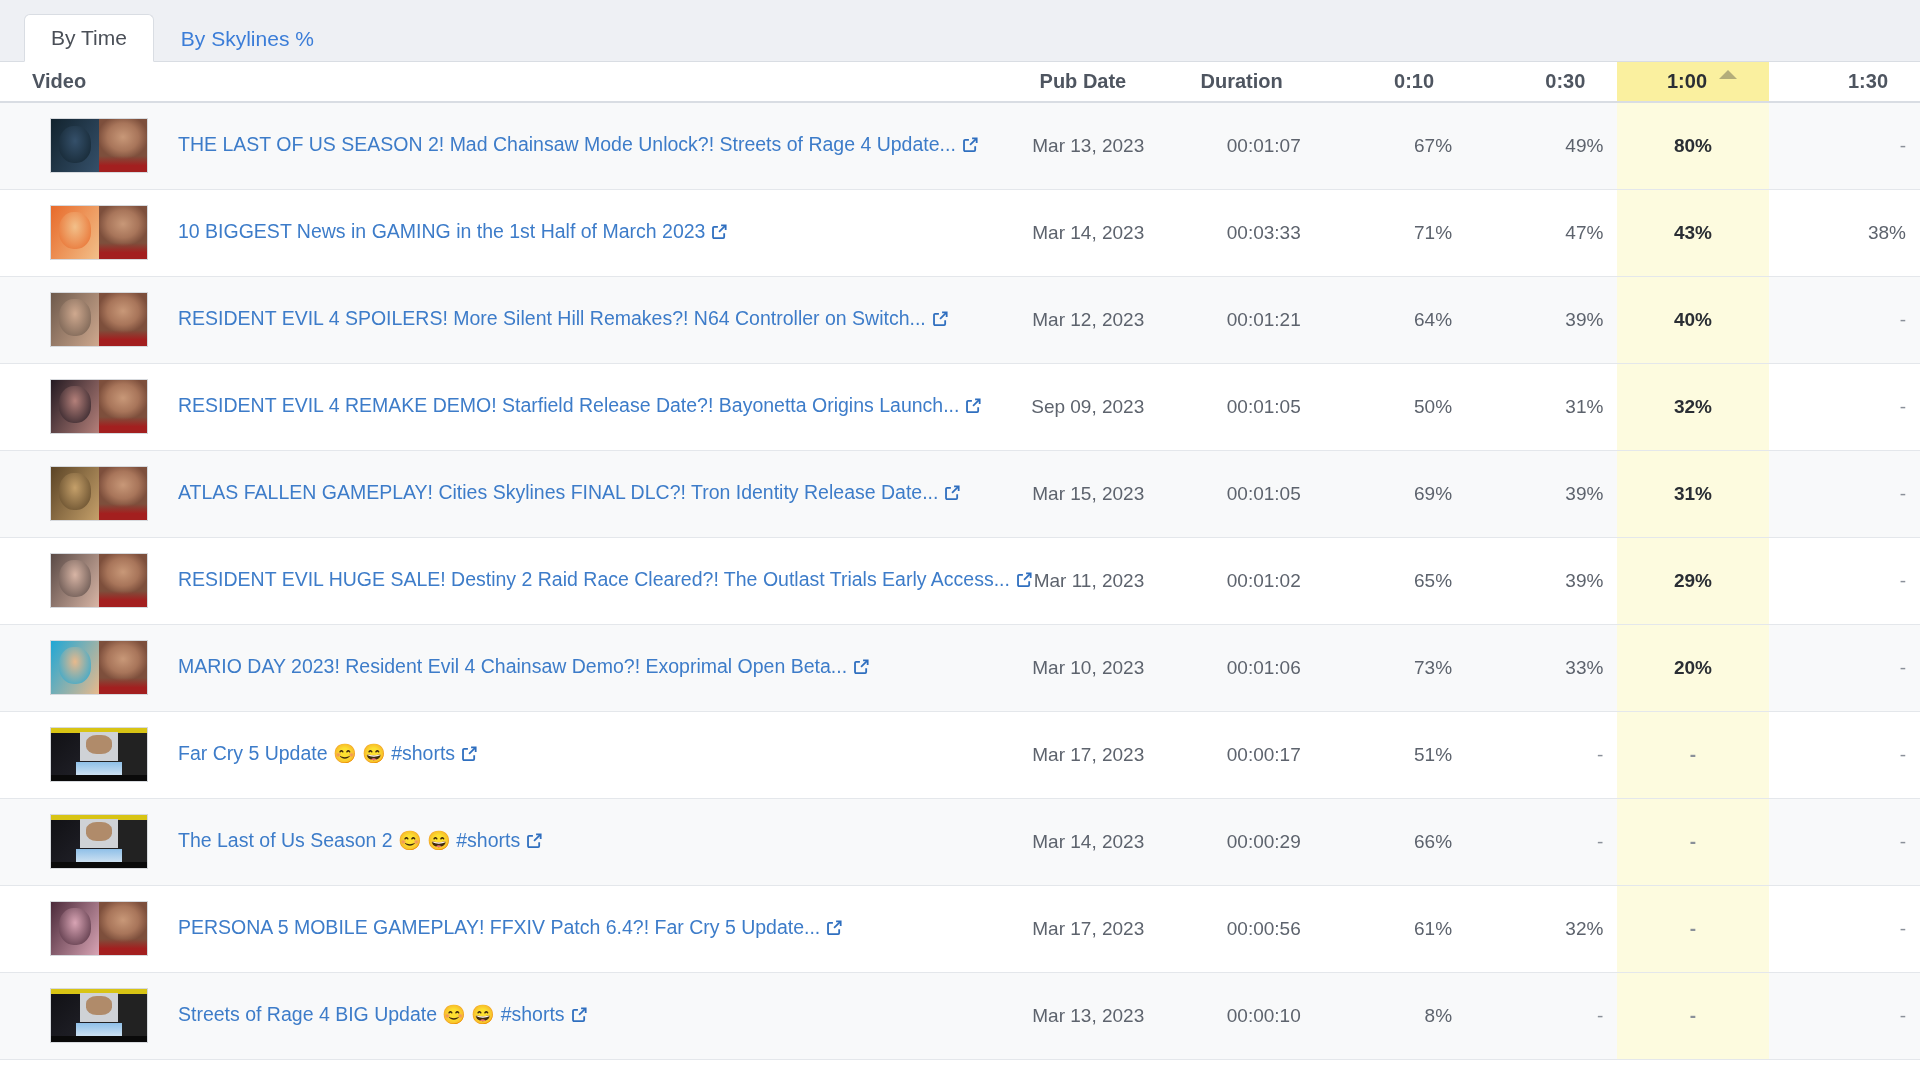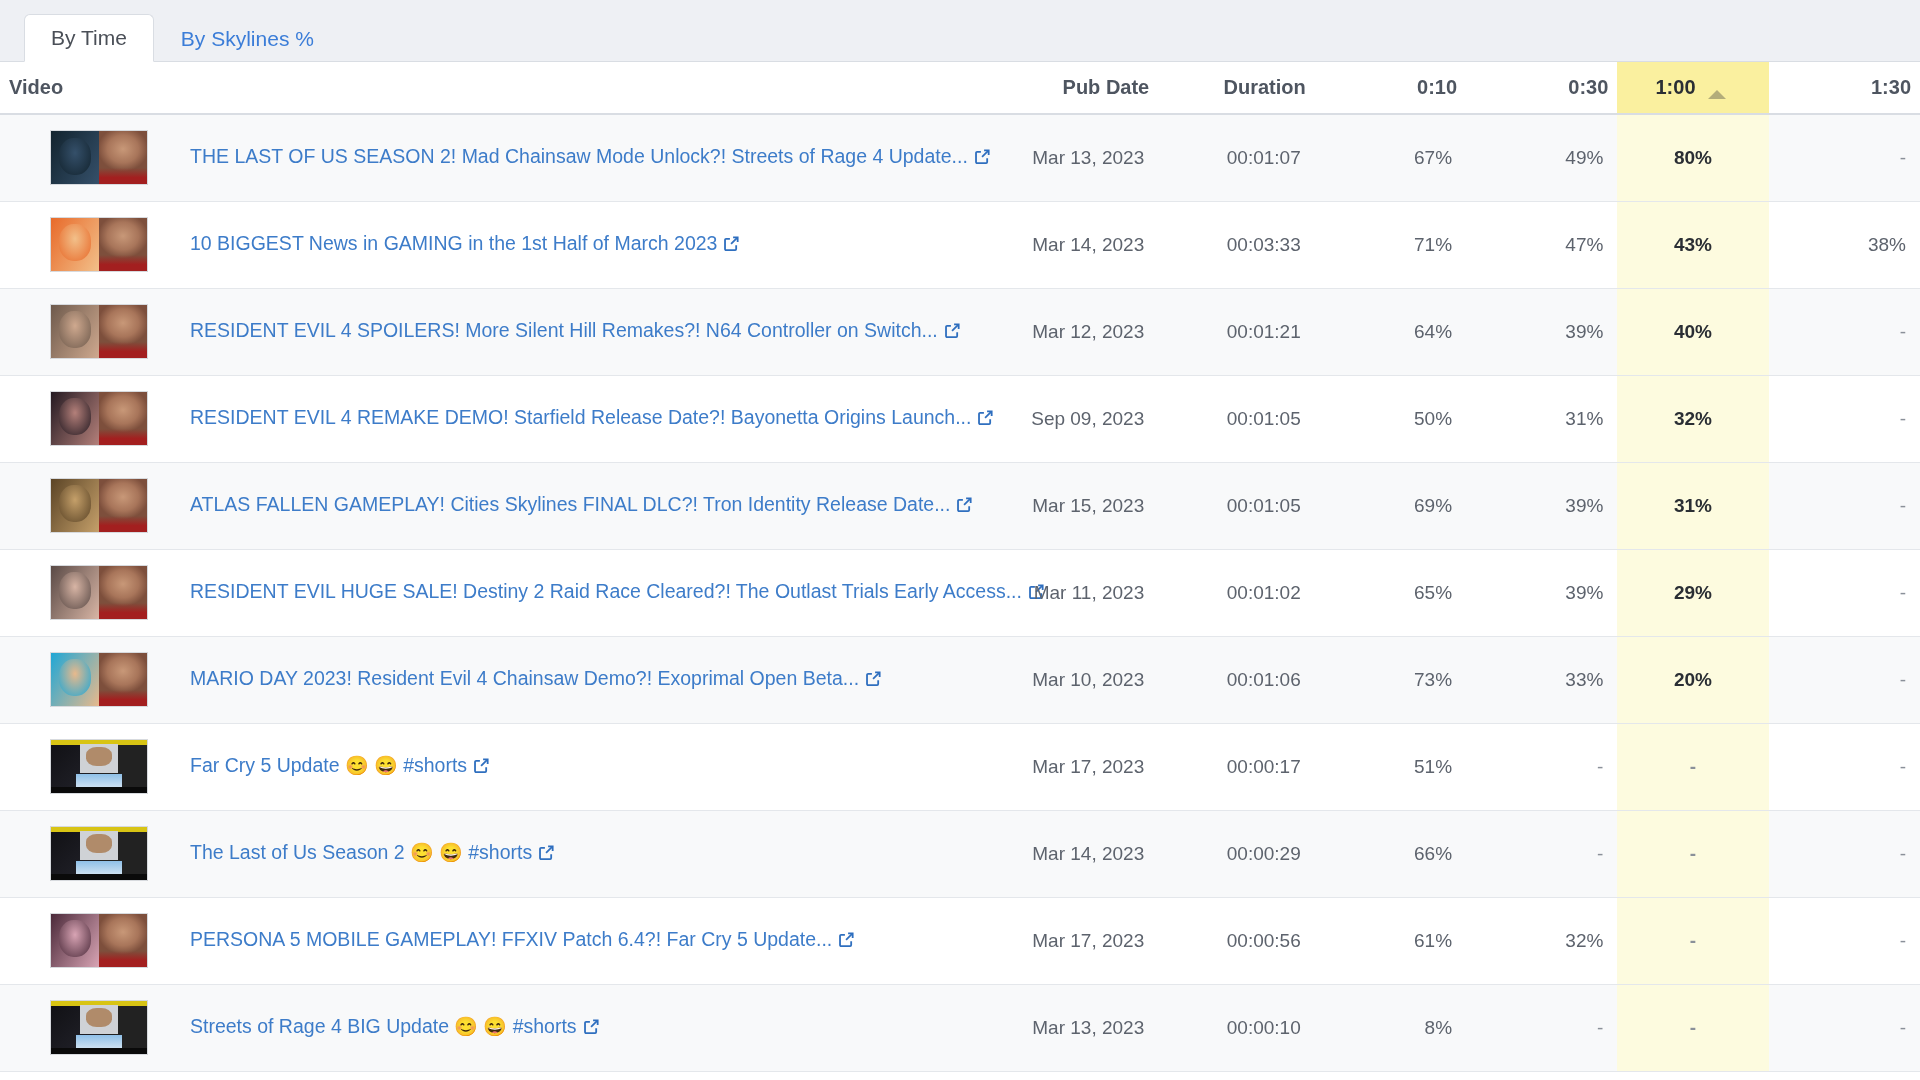--- a/index.html
+++ b/index.html
@@ -51,41 +51,41 @@
   table.grid {
     width: 1920px;
     border-collapse: collapse;
     table-layout: fixed;
   }
   table.grid thead th {
     font-size: 20px;
     font-weight: bold;
     color: #4e5560;
     background: #ffffff;
-    height: 52px;
-    padding: 0 9px;
+    height: 40px;
+    padding: 0 32px;
     border-bottom: 2px solid #d9dde3;
     vertical-align: middle;
     white-space: nowrap;
     cursor: pointer;
     position: relative;
     margin-top: 40px;
   }
   th.col-video   { width: 920px; text-align: left; padding-left: 36px; }
   th.col-pubdate { width: 190px; text-align: right; }
   th.col-dur     { width: 150px; text-align: right; }
   th.col-t       { width: 145px; text-align: right; padding-right: 40px; }
   th.col-t.sorted {
     background: #faf09f;
     text-align: center;
     color: #2a2e34;
     padding-right: 14px;
   }
   th.col-t.sorted .sortwrap {
-    display: flex; align-items: flex-end; justify-content: center; gap: 12px;
+    display: flex; align-items: flex-start; justify-content: center; gap: 12px;
   }
   .caret-up {
     width: 0; height: 0;
     border-left: 9px solid transparent;
     border-right: 9px solid transparent;
     border-bottom: 9px solid #b3ad7a;
   }
 
   table.grid tbody td {
     font-size: 19px;
@@ -105,21 +105,21 @@
   td.c-t       { text-align: right; padding-right: 40px; }
   td.c-t.sortedcol {
     background: #fdfbdf !important;
     text-align: center;
     font-weight: bold;
     color: #2a2e34;
     padding-right: 14px;
   }
 
   
-  .vcell { display: flex; align-items: center; gap: 12px; }
+  .vcell { display: flex; align-items: center; gap: 0; }
   .thumb {
     width: 98px; height: 55px;
     flex: 0 0 98px;
     margin-left: 36px;
     border: 1px solid #d7dade;
     background: #222;
     overflow: hidden;
     position: relative;
     border-radius: 1px;
   }

